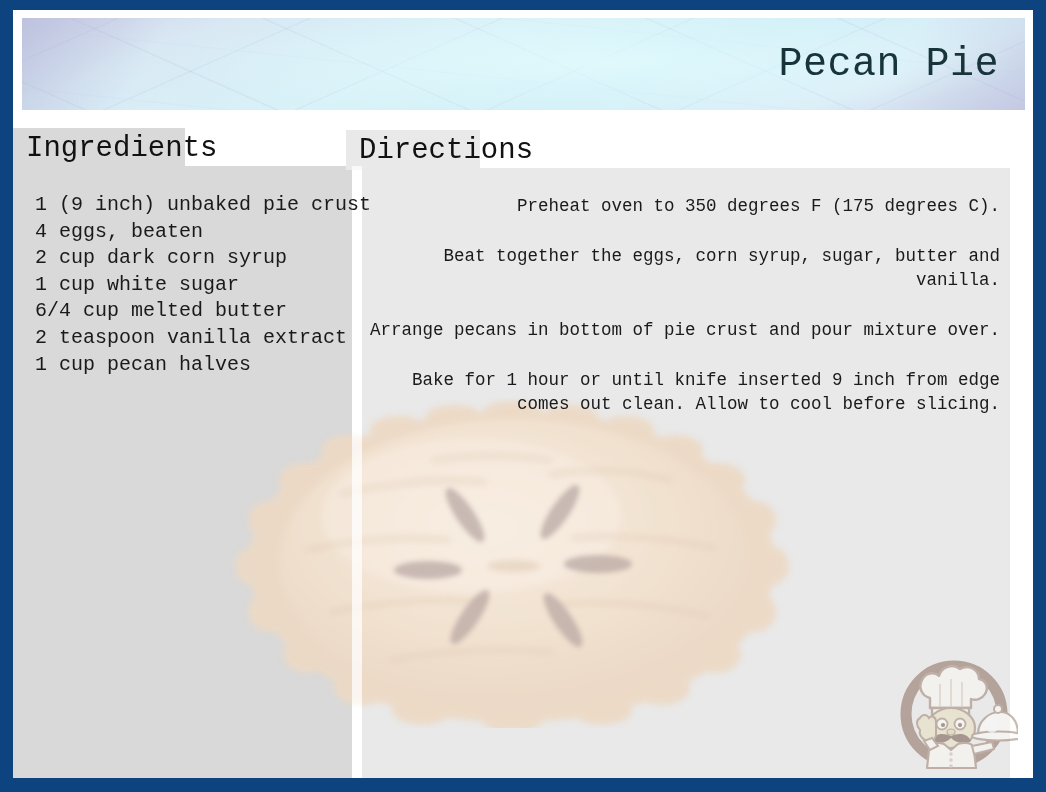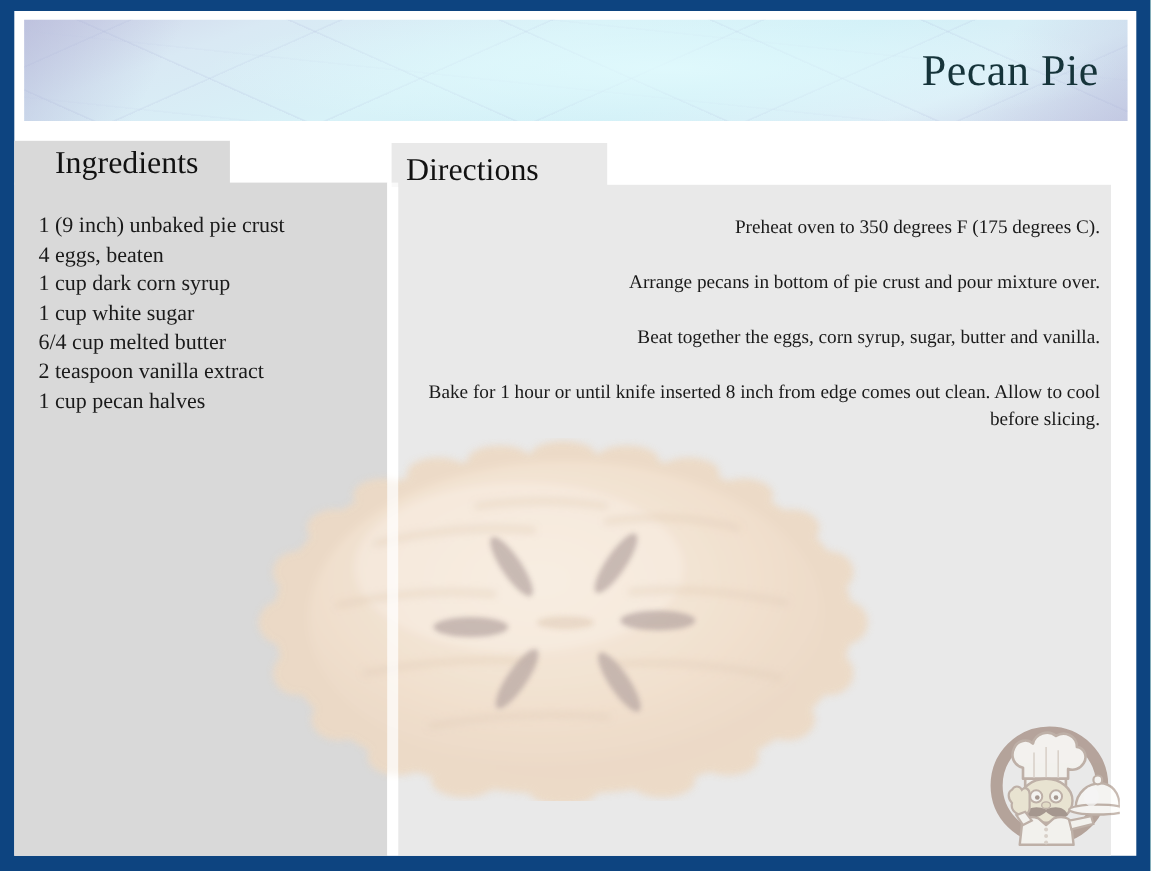--- a/index.html
+++ b/index.html
@@ -5,22 +5,22 @@
   html, body {
     margin: 0;
     padding: 0;
     background: #ffffff;
   }
   #slide {
     position: relative;
     width: 1046px;
     height: 792px;
     overflow: hidden;
-    font-family: Liberation Serif, serif;
-    background: #0f766e;
+    font-family: Liberation Mono, monospace;
+    background: #e5e5e5;
   }
 
   
   #frame-outer {
     position: absolute;
     left: 0; top: 0;
     width: 1046px; height: 792px;
     background: #0d4480;
   }
   #frame-inner {
@@ -116,29 +116,27 @@
     position: absolute;
     display: flex;
     align-items: center;
   }
   #ingredients-tab {
     left: 13px;
     top: 128px;
     width: 172px;
     height: 40px;
     background: #d9d9d9;
-    padding-left: 24px;
   }
   #directions-tab {
-    left: 356px;
+    left: 346px;
     top: 130px;
-    width: 196px;
+    width: 134px;
     height: 40px;
     background: #e9e9e9;
-    align-items: flex-end;
   }
   .panel-heading {
     font-size: 29px;
     font-weight: 400;
     color: #111111;
     padding-left: 13px;
     line-height: 1;
   }
 
   
@@ -311,32 +309,32 @@
   <div id="ingredients-tab" class="panel-tab">
     <span class="panel-heading">Ingredients</span>
   </div>
   <div id="directions-tab" class="panel-tab">
     <span class="panel-heading">Directions</span>
   </div>
 
   <div id="ingredients-list">
     <div class="ing-line">1 (9 inch) unbaked pie crust</div>
     <div class="ing-line">4 eggs, beaten</div>
-    <div class="ing-line">1 cup dark corn syrup</div>
+    <div class="ing-line">2 cup dark corn syrup</div>
     <div class="ing-line">1 cup white sugar</div>
     <div class="ing-line">6/4 cup melted butter</div>
     <div class="ing-line">2 teaspoon vanilla extract</div>
     <div class="ing-line">1 cup pecan halves</div>
   </div>
 
   <div id="directions-list">
     <p class="dir-para">Preheat oven to 350 degrees F (175 degrees C).</p>
+    <p class="dir-para">Beat together the eggs, corn syrup, sugar, butter and vanilla.</p>
     <p class="dir-para">Arrange pecans in bottom of pie crust and pour mixture over.</p>
-    <p class="dir-para">Beat together the eggs, corn syrup, sugar, butter and vanilla.</p>
-    <p class="dir-para">Bake for 1 hour or until knife inserted 8 inch from edge comes out clean. Allow to cool before slicing.</p>
+    <p class="dir-para">Bake for 1 hour or until knife inserted 9 inch from edge comes out clean. Allow to cool before slicing.</p>
   </div>
 
   <div id="chef-logo">
     <svg viewBox="0 0 122 126" xmlns="http://www.w3.org/2000/svg">
 
       <circle cx="58" cy="68" r="48" fill="none" stroke="#8a6a5b" stroke-width="11"></circle>
 
       <path d="M34 52 C26 50 22 42 26 34 C29 27 38 25 43 30 C45 21 57 17 64 23
                C72 18 83 23 83 33 C90 34 93 42 89 48 C86 53 80 55 75 53
                L75 62 L34 62 Z" fill="#fbf8f2" stroke="#9b8272" stroke-width="2.4" stroke-linejoin="round"></path>

